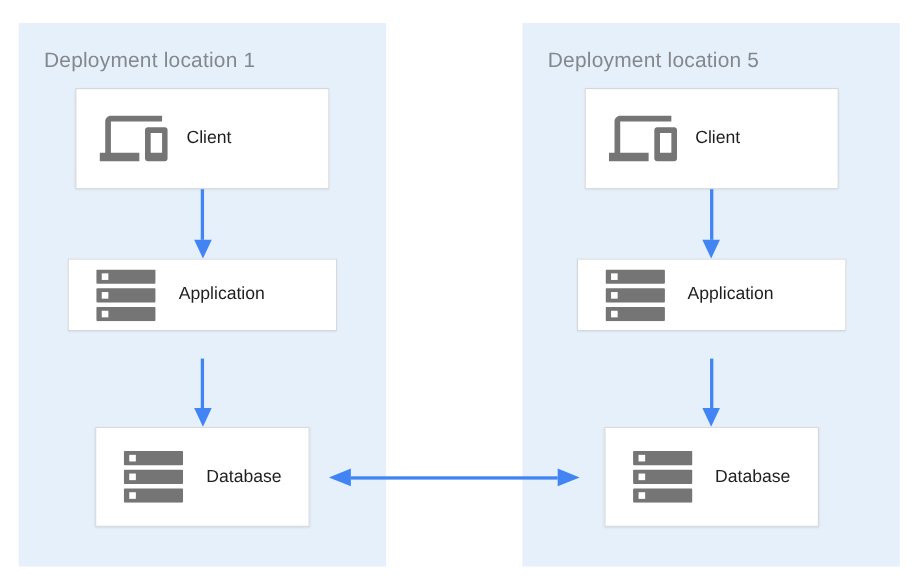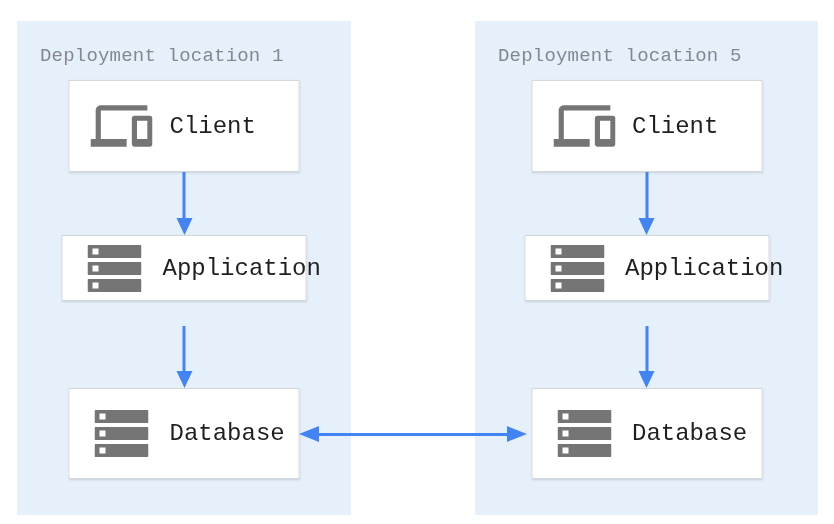--- a/index.html
+++ b/index.html
@@ -1,21 +1,21 @@
 <!DOCTYPE html>
 <html><head>
 <meta charset="utf-8">
 <style>
   html, body { margin: 0; padding: 0; background: #ffffff; }
   .canvas {
     position: relative;
     width: 834px;
     height: 524px;
     background: #ffffff;
-    font-family: Liberation Mono, monospace;
+    font-family: Liberation Sans, sans-serif;
     overflow: hidden;
   }
   .panel {
     position: absolute;
     top: 21px;
     height: 494px;
     background: #E6F0FB;
   }
   .panel-left  { left: 17px;  width: 334px; }
   .panel-right { left: 475px; width: 343px; }
@@ -37,31 +37,31 @@
     background: #ffffff;
     border: 1px solid #D5D8DB;
     box-shadow: 0 1px 2px rgba(60,64,67,0.18);
     display: flex;
     align-items: center;
     padding-left: 20px;
     box-sizing: border-box;
   }
   .node-client { top: 59px;  width: 231px; height: 92px; }
   .node-app    { top: 214px; width: 245px; height: 66px; }
-  .node-db     { top: 367px; width: 231px; height: 91px; }
+  .node-db     { top: 367px; width: 195px; height: 91px; }
   .icon {
     width: 64px;
     display: flex;
     align-items: center;
     justify-content: center;
     flex: 0 0 auto;
   }
   .node-label {
     margin-left: 16px;
-    font-size: 24px;
+    font-size: 16px;
     color: #1F1F1F;
     white-space: nowrap;
   }
   
   .varrow {
     position: absolute;
     left: 50%;
     transform: translateX(-50%);
     width: 17px;
     display: flex;

